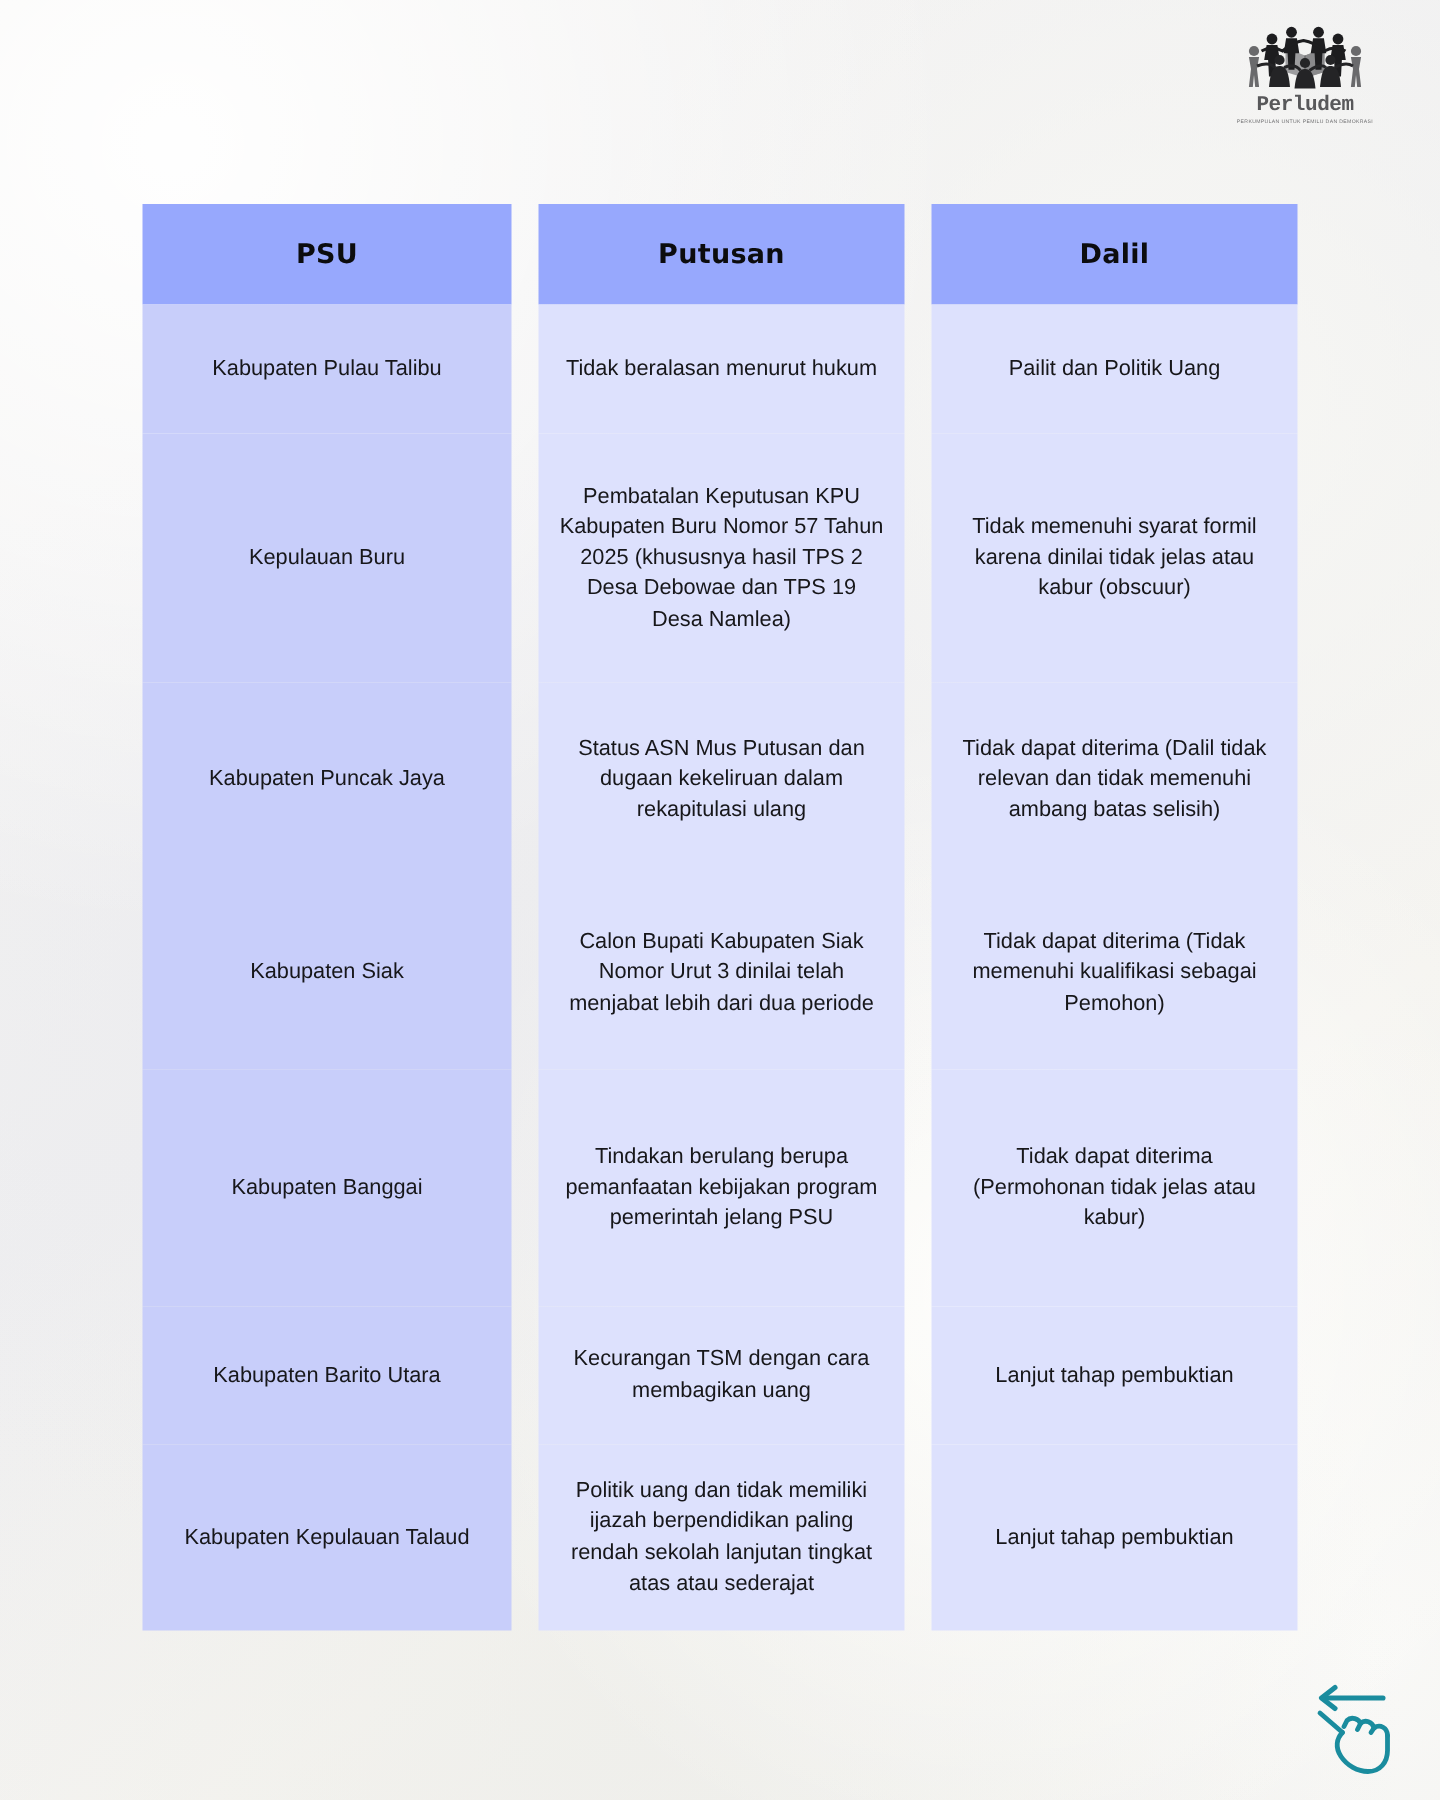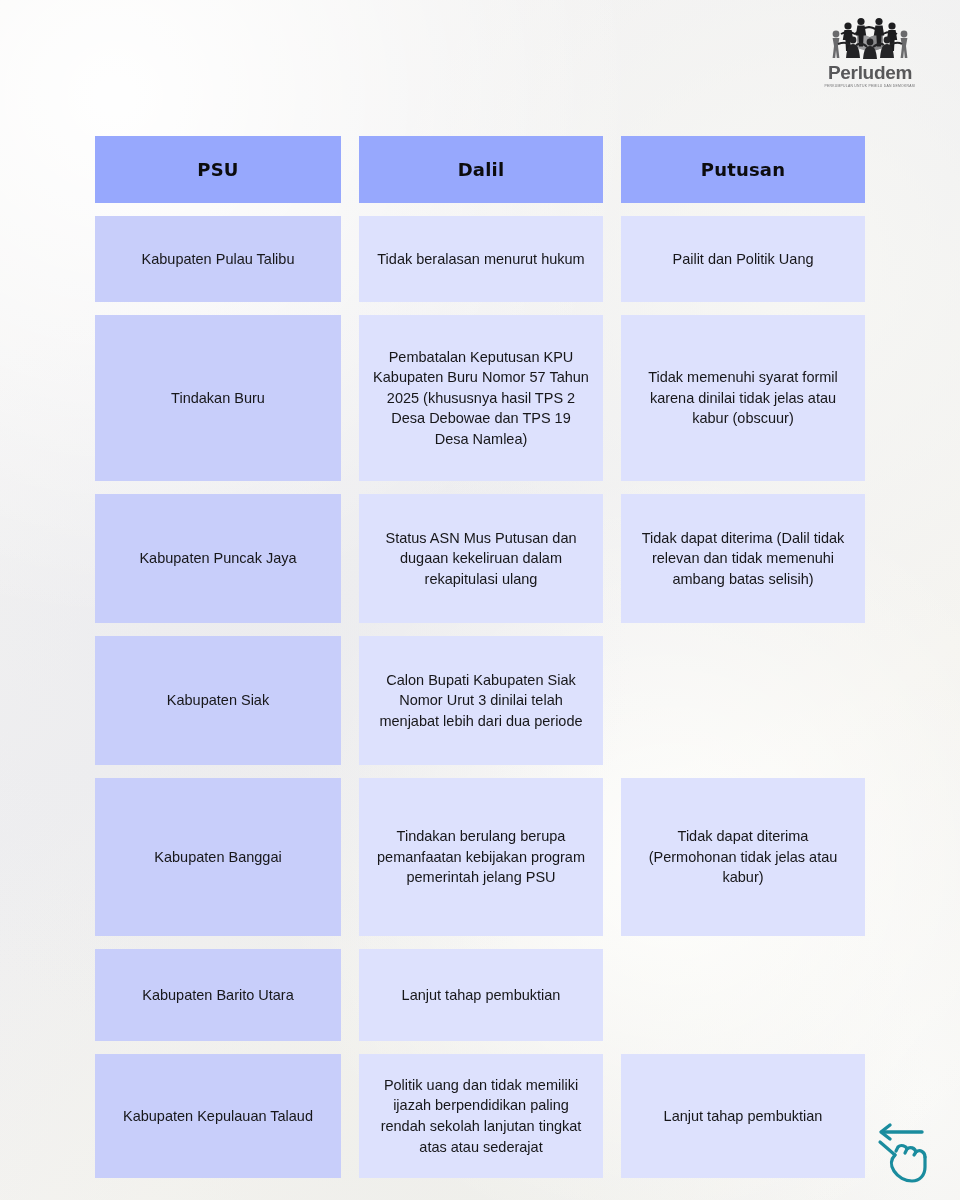--- a/index.html
+++ b/index.html
@@ -37,23 +37,23 @@
   
   #logo {
     position: absolute;
     top: 14px;
     right: 20px;
     width: 140px;
     text-align: center;
   }
   #logo-mark { display: block; margin: 0 auto; }
   #logo-word {
-    font-family: Liberation Sans, sans-serif;
+    font-family: Liberation Mono, monospace;
     font-weight: bold;
-    font-size: 19px;
+    font-size: 14px;
     letter-spacing: -0.3px;
     color: #58585a;
     line-height: 1;
     margin-top: 1px;
   }
   #logo-tag {
     font-family: "Liberation Sans", sans-serif;
     font-size: 3.4px;
     letter-spacing: 0.25px;
     color: #6e6e70;
@@ -63,21 +63,20 @@
   }
 
   
   #table {
     position: absolute;
     left: 95px;
     top: 136px;
     width: 770px;
     display: flex;
     flex-direction: column;
-    gap: 13px;
   }
 
   .row {
     display: flex;
     gap: 18px;
   }
 
   .cell {
     display: flex;
     align-items: center;
@@ -172,55 +171,57 @@
       <path d="M14 30 Q22 27 26 31 M32 31 Q39 28 43 33 M49 33 Q56 28 60 31 M66 31 Q73 27 78 30" stroke="#242426" stroke-width="2" fill="none"></path>
     </svg>
     <div id="logo-word">Perludem</div>
     <div id="logo-tag">PERKUMPULAN UNTUK PEMILU DAN DEMOKRASI</div>
   </div>
 
   <div id="table">
 
     <div class="row header">
       <div class="cell col-0">PSU</div>
+      <div class="cell col-2">Putusan</div>
       <div class="cell col-1">Dalil</div>
-      <div class="cell col-2">Putusan</div>
     </div>
 
     <div class="row body r0">
       <div class="cell col-0">Kabupaten Pulau Talibu</div>
       <div class="cell col-2">Tidak beralasan menurut hukum</div>
       <div class="cell col-1">Pailit dan Politik Uang</div>
     </div>
 
     <div class="row body r1">
-      <div class="cell col-0">Tindakan Buru</div>
+      <div class="cell col-0">Kepulauan Buru</div>
       <div class="cell col-1">Pembatalan Keputusan KPU Kabupaten Buru Nomor 57 Tahun 2025 (khususnya hasil TPS 2 Desa Debowae dan TPS 19 Desa Namlea)</div>
       <div class="cell col-2">Tidak memenuhi syarat formil karena dinilai tidak jelas atau kabur (obscuur)</div>
     </div>
 
     <div class="row body r2">
       <div class="cell col-0">Kabupaten Puncak Jaya</div>
       <div class="cell col-1">Status ASN Mus Putusan dan dugaan kekeliruan dalam rekapitulasi ulang</div>
       <div class="cell col-2">Tidak dapat diterima (Dalil tidak relevan dan tidak memenuhi ambang batas selisih)</div>
     </div>
 
     <div class="row body r3">
       <div class="cell col-0">Kabupaten Siak</div>
       <div class="cell col-1">Calon Bupati Kabupaten Siak Nomor Urut 3 dinilai telah menjabat lebih dari dua periode</div>
+      <div class="cell col-2">Tidak dapat diterima (Tidak memenuhi kualifikasi sebagai Pemohon)</div>
     </div>
 
     <div class="row body r4">
       <div class="cell col-0">Kabupaten Banggai</div>
       <div class="cell col-1">Tindakan berulang berupa pemanfaatan kebijakan program pemerintah jelang PSU</div>
       <div class="cell col-2">Tidak dapat diterima (Permohonan tidak jelas atau kabur)</div>
     </div>
 
     <div class="row body r5">
       <div class="cell col-0">Kabupaten Barito Utara</div>
+      <div class="cell col-1">Kecurangan TSM dengan cara membagikan uang</div>
       <div class="cell col-2">Lanjut tahap pembuktian</div>
     </div>
 
     <div class="row body r6">
       <div class="cell col-0">Kabupaten Kepulauan Talaud</div>
       <div class="cell col-1">Politik uang dan tidak memiliki ijazah berpendidikan paling rendah sekolah lanjutan tingkat atas atau sederajat</div>
       <div class="cell col-2">Lanjut tahap pembuktian</div>
     </div>
 
   </div>

